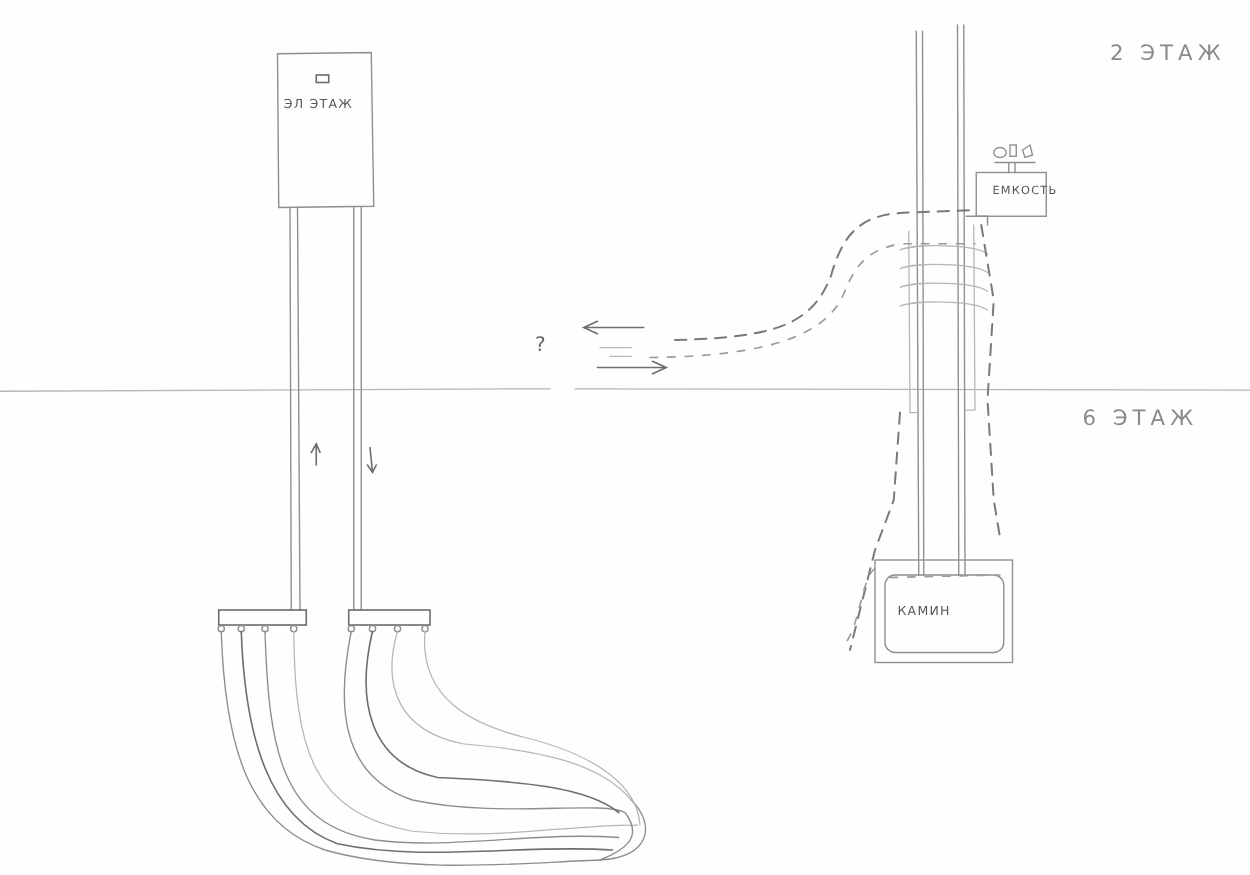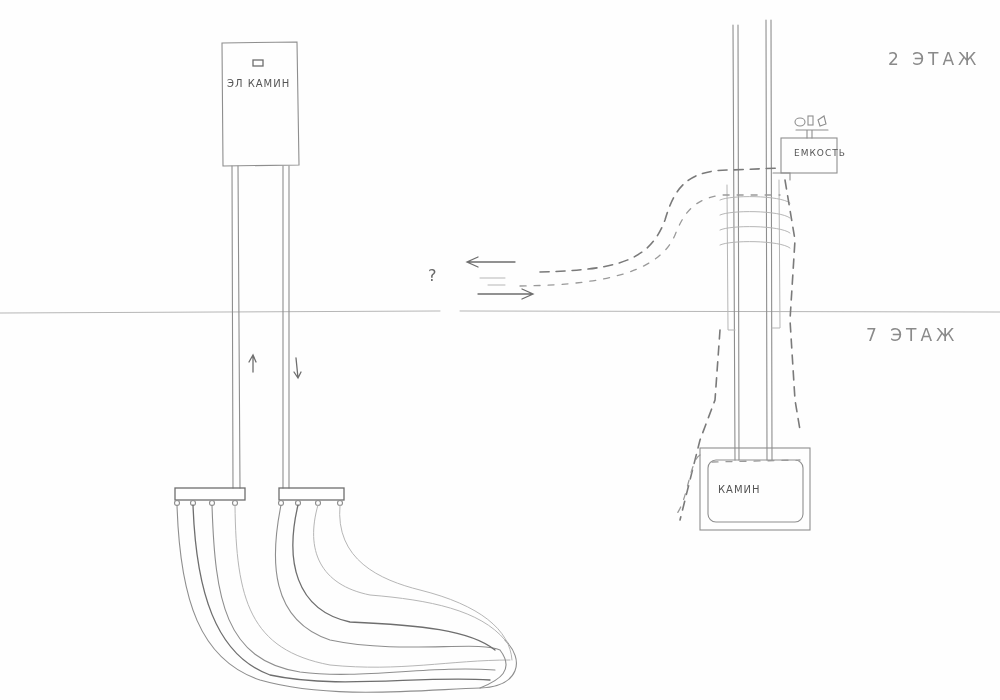--- a/index.html
+++ b/index.html
@@ -101,19 +101,19 @@
       <path class="pen-l" d="M480 278 L505 278 M488 285 L505 285"></path>
     </g>
 
     <g>
       <rect class="pen" x="700" y="448" width="110" height="82"></rect>
       <rect class="pen" x="708" y="460" width="95" height="62" rx="8"></rect>
       <path class="dash-l" d="M712 462 L800 460"></path>
     </g>
   </svg>
 
-  <span class="lbl small" style="left:227px;top:78px;">ЭЛ КАМИН</span>
+  <span class="lbl small" style="left:227px;top:78px;">ЭЛ ЭТАЖ</span>
   <span class="lbl small" style="left:784px;top:148px;font-size:9px;padding-left:10px;">ЕМКОСТЬ</span>
   <span class="lbl small" style="left:718px;top:484px;font-size:10px;">КАМИН</span>
-  <span class="lbl floor" style="left:888px;top:33px;margin-top:16px;">2 ЭТАЖ</span>
-  <span class="lbl floor" style="left:866px;top:325px;">7 ЭТАЖ</span>
+  <span class="lbl floor" style="left:888px;top:33px;">2 ЭТАЖ</span>
+  <span class="lbl floor" style="left:866px;top:325px;">6 ЭТАЖ</span>
   <span class="lbl" style="left:428px;top:266px;font-size:16px;color:#666;">?</span>
 </div>
 
 </body></html>

